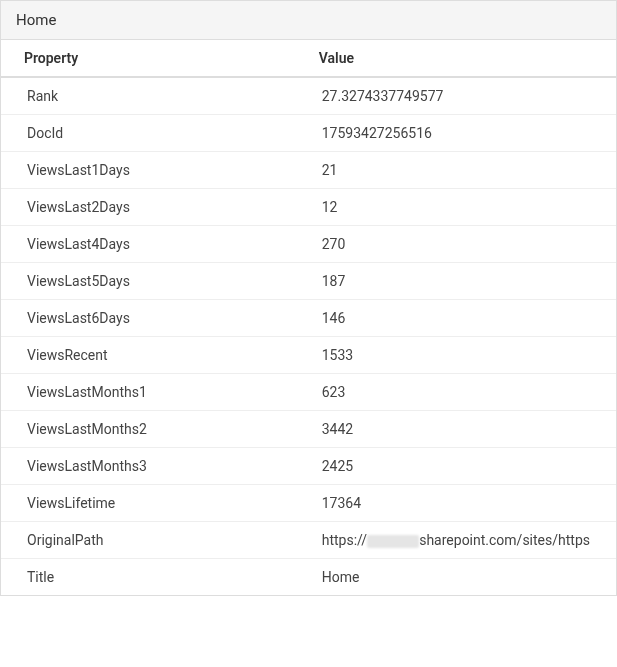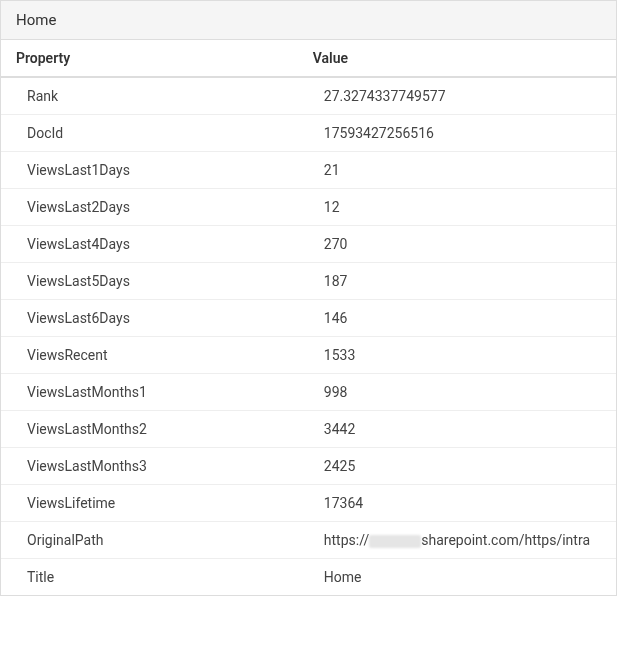--- a/index.html
+++ b/index.html
@@ -25,21 +25,21 @@
       font-size: 15px;
       color: #333;
     }
     .table {
       width: 100%;
       border-collapse: collapse;
     }
     .table thead th {
       text-align: left;
       font-weight: 600;
-      padding: 10px 15px;
+      padding: 10px 23px;
       border-bottom: 2px solid #ddd;
       color: #333;
       font-size: 14px;
     }
     .table tbody td {
       padding: 10px 26px;
       border-bottom: 1px solid #eee;
       color: #444;
       font-size: 14px;
       vertical-align: middle;
@@ -106,37 +106,37 @@
         <tr>
           <td class="col-property">ViewsLast6Days</td>
           <td class="col-value">146</td>
         </tr>
         <tr>
           <td class="col-property">ViewsRecent</td>
           <td class="col-value">1533</td>
         </tr>
         <tr>
           <td class="col-property">ViewsLastMonths1</td>
-          <td class="col-value">998</td>
+          <td class="col-value">623</td>
         </tr>
         <tr>
           <td class="col-property">ViewsLastMonths2</td>
           <td class="col-value">3442</td>
         </tr>
         <tr>
           <td class="col-property">ViewsLastMonths3</td>
           <td class="col-value">2425</td>
         </tr>
         <tr>
           <td class="col-property">ViewsLifetime</td>
           <td class="col-value">17364</td>
         </tr>
         <tr>
           <td class="col-property">OriginalPath</td>
-          <td class="col-value"><span>https://</span><span class="redacted">&nbsp;&nbsp;&nbsp;&nbsp;&nbsp;&nbsp;&nbsp;&nbsp;&nbsp;&nbsp;&nbsp;&nbsp;&nbsp;&nbsp;&nbsp;</span><span>sharepoint.com/https/intra</span></td>
+          <td class="col-value"><span>https://</span><span class="redacted">&nbsp;&nbsp;&nbsp;&nbsp;&nbsp;&nbsp;&nbsp;&nbsp;&nbsp;&nbsp;&nbsp;&nbsp;&nbsp;&nbsp;&nbsp;</span><span>sharepoint.com/sites/https</span></td>
         </tr>
         <tr>
           <td class="col-property">Title</td>
           <td class="col-value">Home</td>
         </tr>
       </tbody>
   </table>
 </div>
 
 </body></html>

